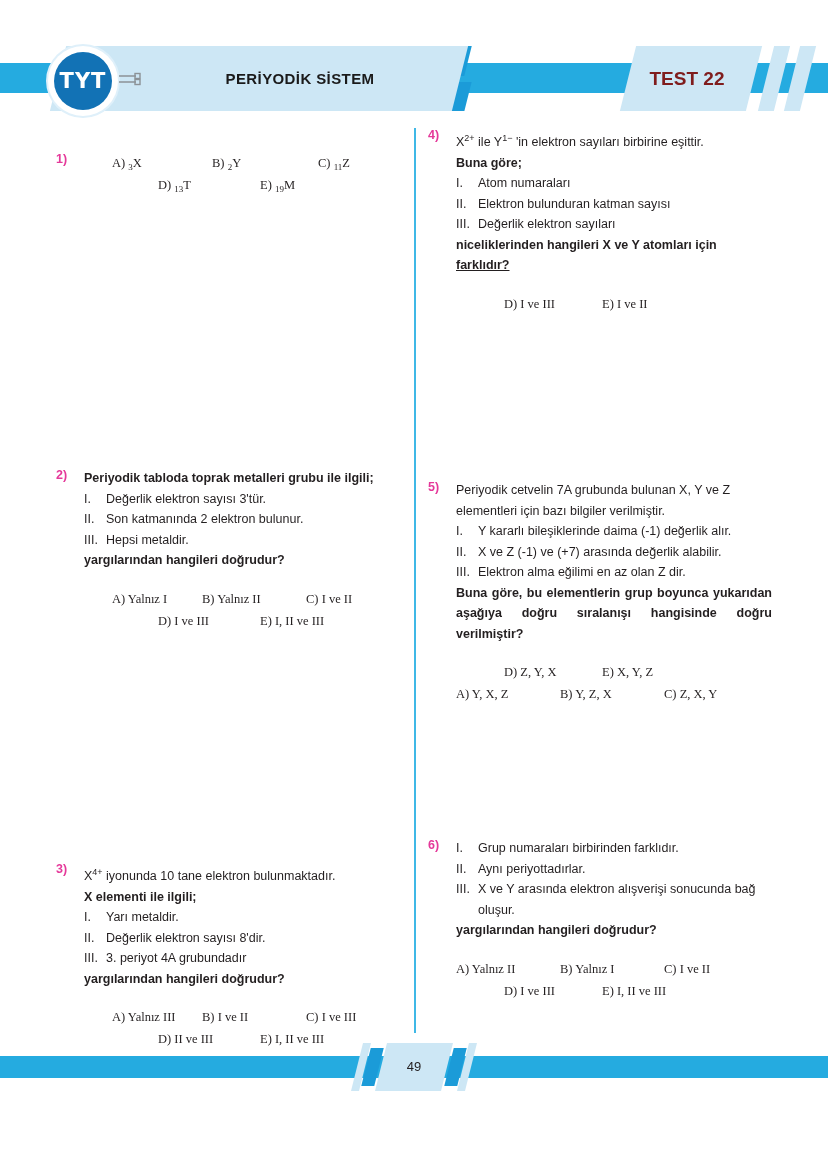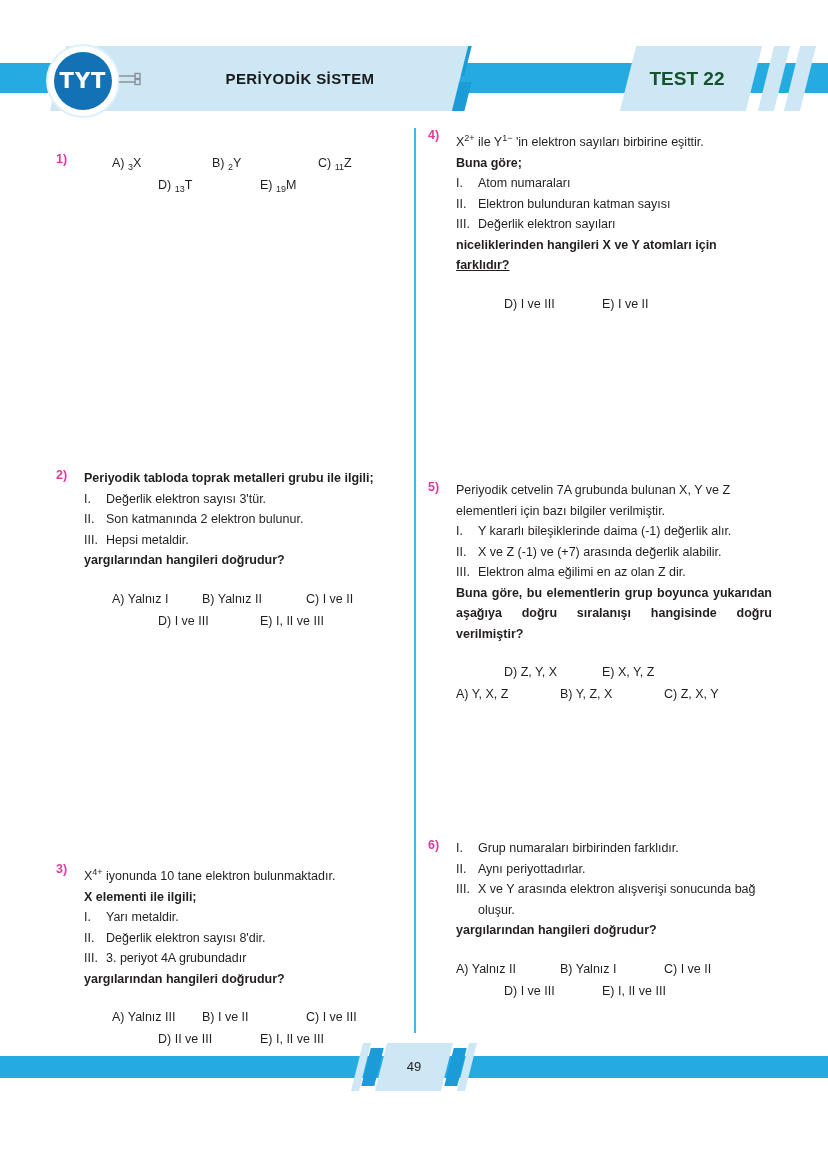--- a/index.html
+++ b/index.html
@@ -64,21 +64,21 @@
     transform: skewX(-14deg);
   }
   #test-text {
     position: absolute;
     left: 622px;
     top: 68px;
     width: 130px;
     text-align: center;
     font-size: 19px;
     font-weight: bold;
-    color: #14532d;
+    color: #7f1d1d;
   }
   
   .sliver {
     position: absolute;
     top: 46px;
     height: 65px;
     background: #CDE7F5;
     transform: skewX(-14deg);
   }
   #sliver-1 { left: 766px; width: 16px; }
@@ -179,20 +179,21 @@
   .pink-u {
     color: #E5399A;
     text-decoration: underline;
   }
   .black-u { text-decoration: underline; }
 
   .options {
     margin-top: 17px;
     font-size: 12.5px;
     line-height: 22px;
+    font-family: Liberation Serif, serif;
   }
   .opt-row { position: relative; height: 22px; }
   .opt { position: absolute; white-space: nowrap; }
 
   sub { font-size: 9px; vertical-align: -3px; }
   sup { font-size: 9px; vertical-align: 5px; }
 
   
   #footer {
     position: absolute;

